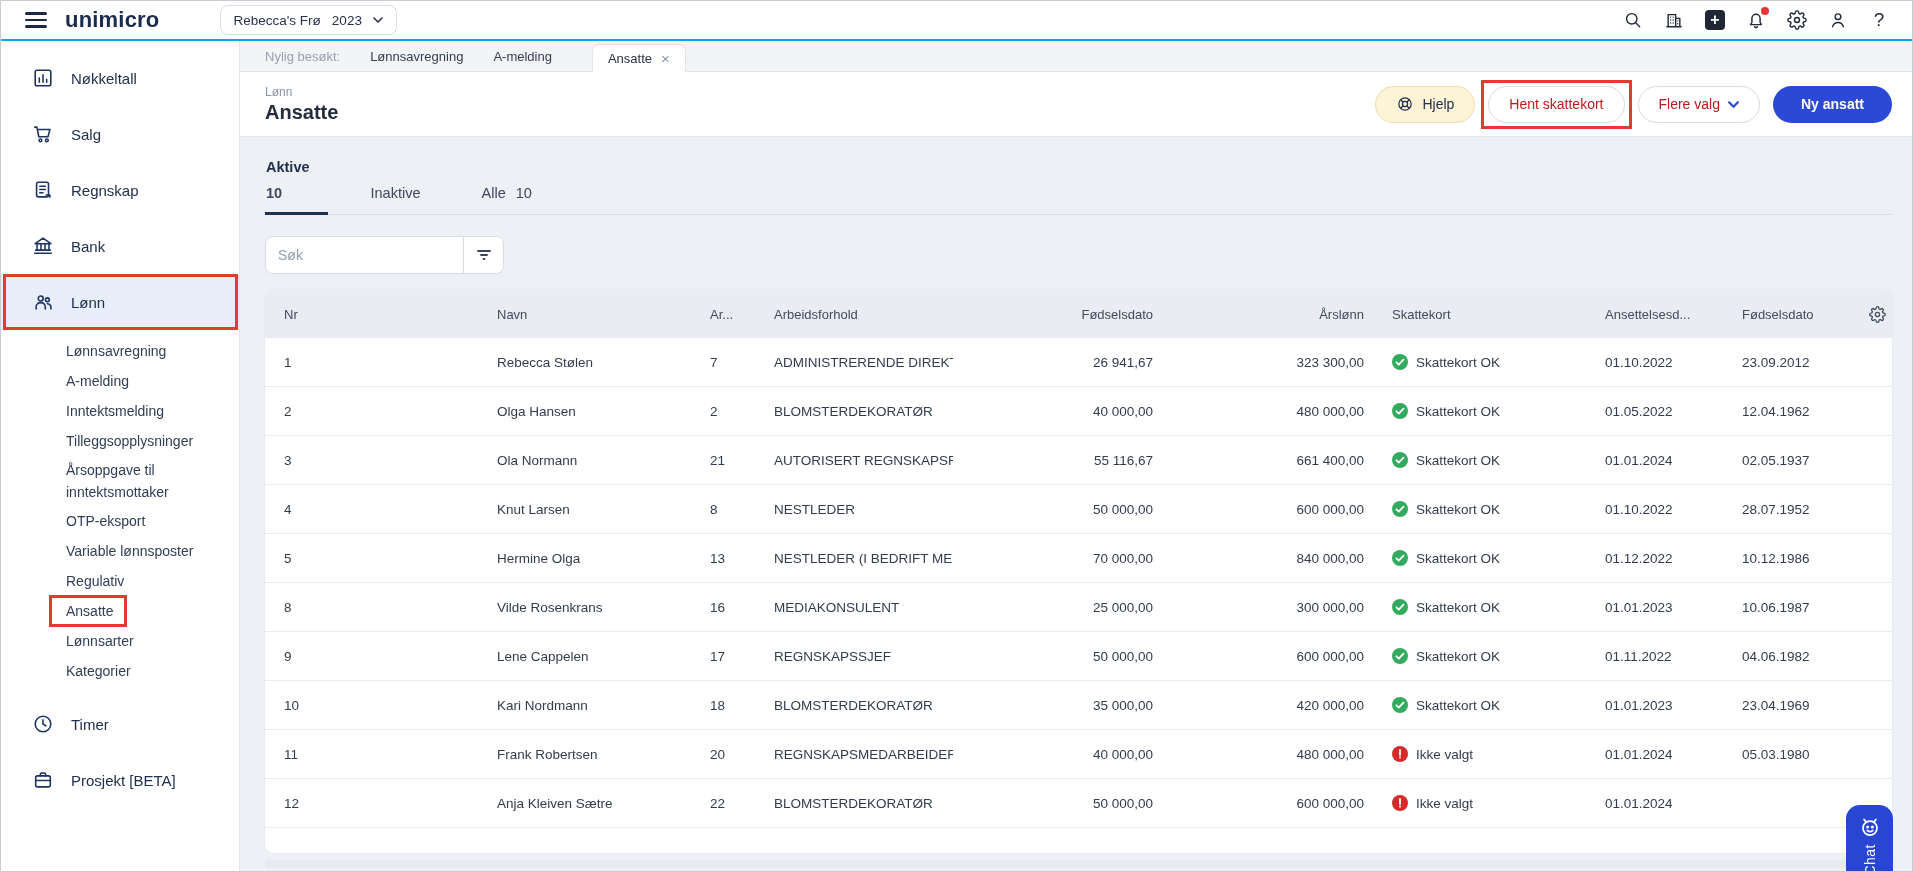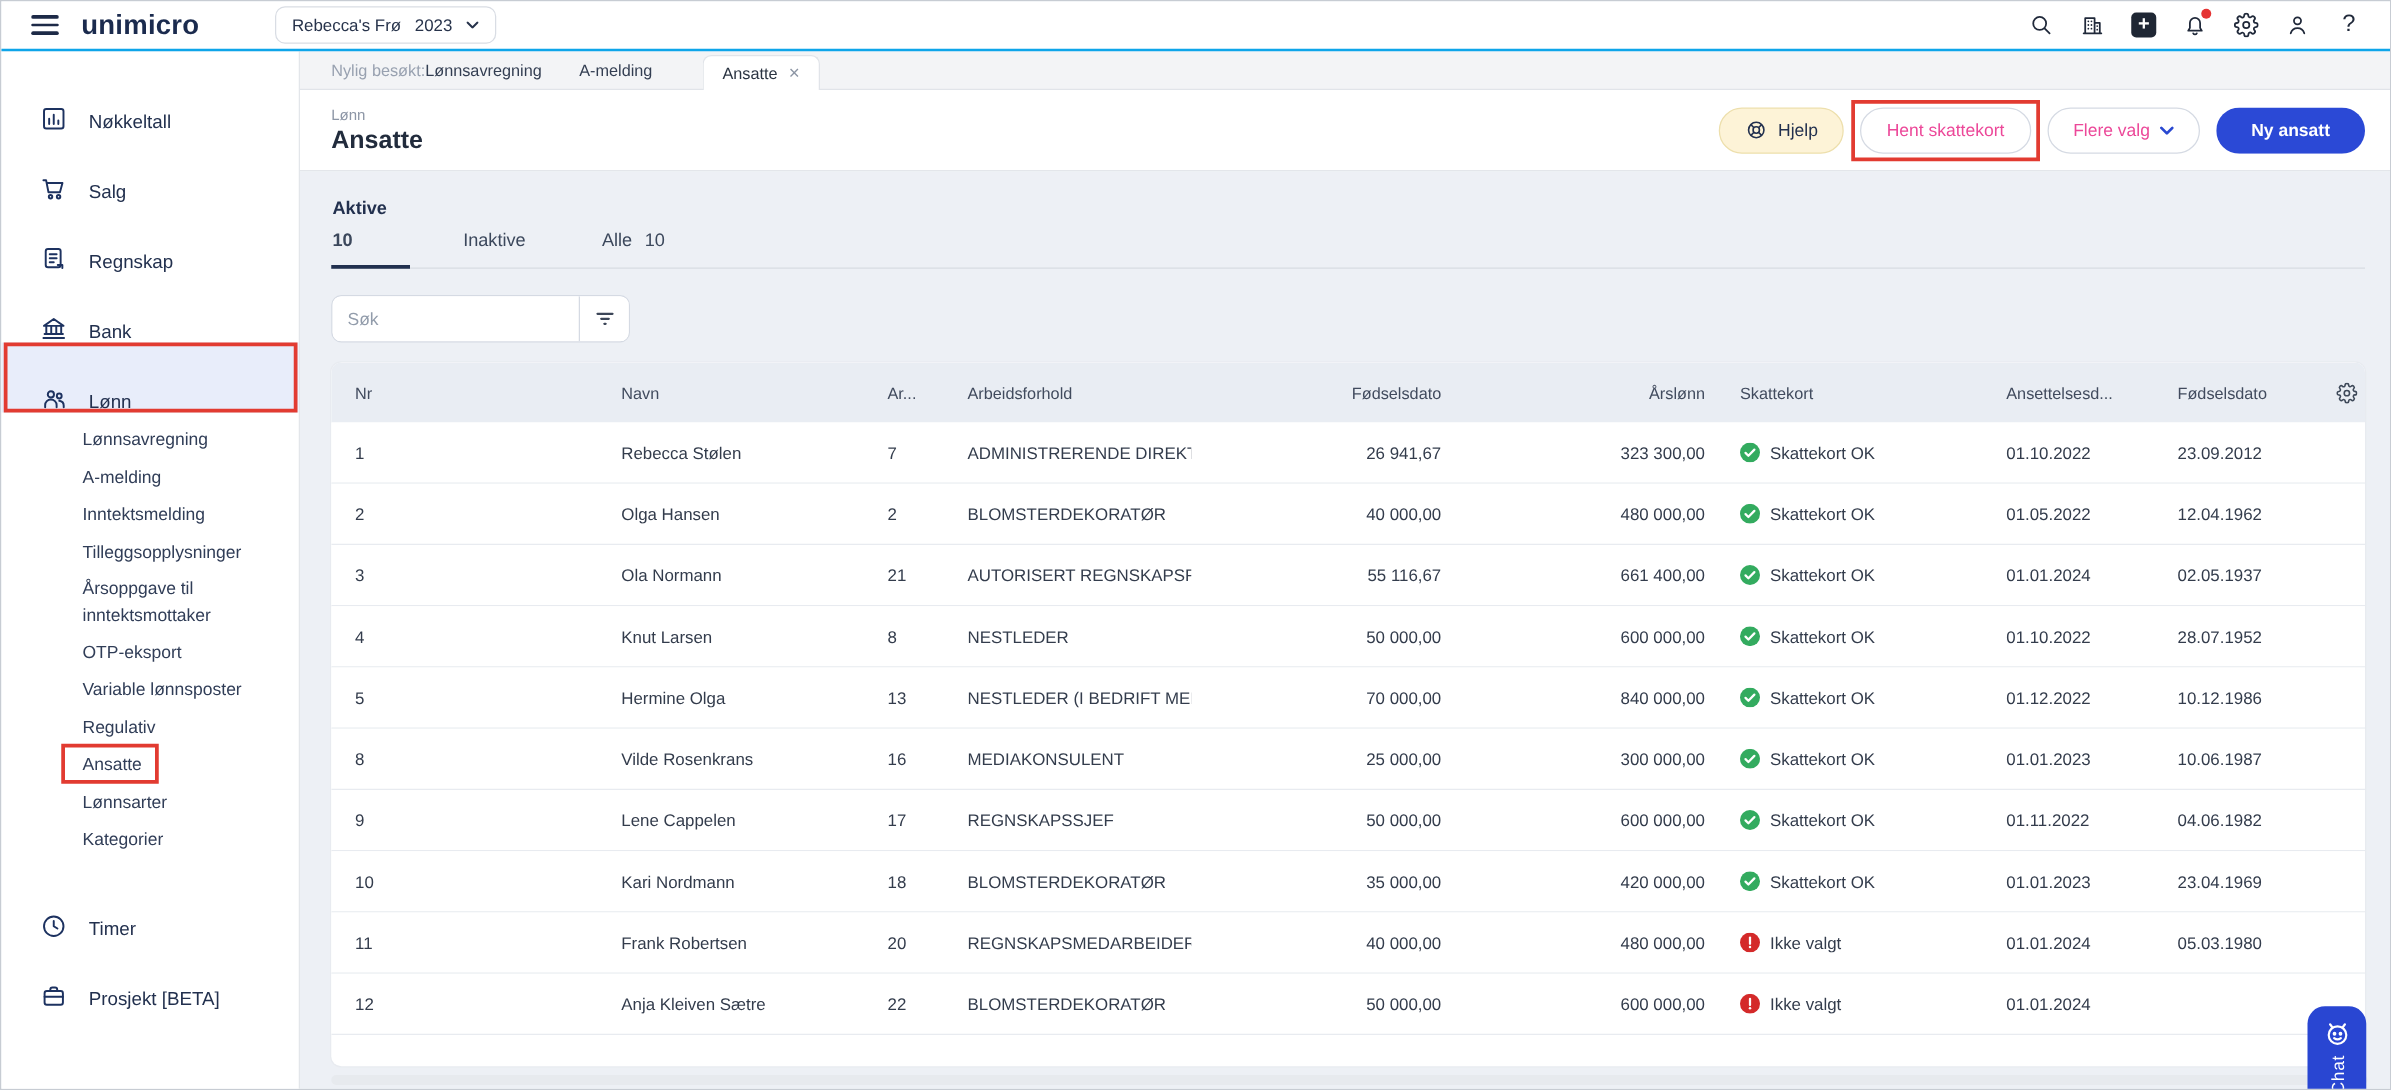--- a/index.html
+++ b/index.html
@@ -17,46 +17,46 @@
   .topbar-right { margin-left:auto; display:flex; align-items:center; gap:19px; color:#20293a; }
   .tb-icon { width:22px; height:22px; display:flex; align-items:center; justify-content:center; cursor:pointer; position:relative; }
   .tb-icon svg { width:20px; height:20px; stroke:#20293a; fill:none; stroke-width:1.7; stroke-linecap:round; stroke-linejoin:round; }
   .add-sq { width:20px; height:20px; background:#1f2734; border-radius:4px; color:#fff; font-size:16px; font-weight:600; display:flex; align-items:center; justify-content:center; line-height:1; }
   .bell-dot { position:absolute; top:-2px; right:-2px; width:8px; height:8px; border-radius:50%; background:#e53434; }
   .qmark { font-size:19px; font-weight:500; color:#20293a; }
 
   
   .shell { display:flex; height:831px; }
   .sidebar { width:239px; background:#fff; border-right:1px solid #e3e6ea; padding-top:9px; flex:none; overflow:hidden; }
-  .side-item { height:56px; display:flex; align-items:flex-end; gap:17px; padding-left:30px; font-size:15px; font-weight:500; color:#22304e; cursor:pointer; position:relative; }
+  .side-item { height:56px; display:flex; align-items:center; gap:17px; padding-left:30px; font-size:15px; font-weight:500; color:#22304e; cursor:pointer; position:relative; }
   .side-item.active { background:#e8edfa; }
   .side-item.annotated::after { content:""; position:absolute; inset:0px 1px 0px 2px; border:3px solid #e23b31; pointer-events:none; }
   .side-icon { width:23px; height:23px; flex:none; display:flex; align-items:center; justify-content:center; }
   .side-icon svg { width:22px; height:22px; stroke:#1d3260; fill:none; stroke-width:1.7; stroke-linecap:round; stroke-linejoin:round; }
   .side-sub { padding:6px 0 10px 0; }
   .sub-item { min-height:30px; display:flex; align-items:center; padding:3px 14px 3px 65px; font-size:14px; color:#303d57; cursor:pointer; line-height:22px; }
   .sub-label { position:relative; }
   .sub-label.annotated-tight::after { content:""; position:absolute; inset:-5px -14px -5px -17px; border:3px solid #e23b31; pointer-events:none; }
 
   
   .main { flex:1; display:flex; flex-direction:column; background:#edf0f5; min-width:0; }
   .tabstrip { height:31px; background:#f3f4f6; border-bottom:1px solid #e1e4e9; display:flex; align-items:center; padding-left:25px; font-size:13px; position:relative; }
-  .recent-label { color:#98a1b0; }
+  .recent-label { color:#98a1b0; margin-right:30px; }
   .recent-item { color:#333e52; margin-right:30px; cursor:pointer; }
   .recent-tab-active { align-self:flex-end; margin-left:10px; margin-bottom:-1px; height:28px; background:#fff; border:1px solid #e1e4e9; border-bottom:none; border-radius:7px 7px 0 0; display:flex; align-items:center; gap:9px; padding:0 15px; color:#2b3442; cursor:pointer; }
   .tab-close { color:#8c95a4; font-size:15px; line-height:1; cursor:pointer; }
 
   .pagehead { height:65px; background:#fff; border-bottom:1px solid #e3e6ea; display:flex; align-items:center; padding:0 20px 0 25px; }
   .eyebrow { font-size:12px; color:#8d96a6; margin-bottom:2px; }
   .page-title { font-size:20px; font-weight:700; color:#222c3d; }
   .head-actions { margin-left:auto; display:flex; align-items:center; gap:13px; }
   .btn { height:37px; border-radius:19px; display:flex; align-items:center; gap:8px; padding:0 20px; font-size:14px; font-weight:500; cursor:pointer; border:1px solid transparent; white-space:nowrap; }
   .btn-help { background:#fdf3d7; border-color:#eddfac; color:#22304e; }
   .btn-help svg { width:18px; height:18px; stroke:#22304e; fill:none; stroke-width:1.7; }
-  .btn-ghost { background:#fff; border-color:#d5dae3; color:#ec4899;justify-content:center; }
+  .btn-ghost { background:#fff; border-color:#d5dae3; color:#b91c1c;justify-content:center; }
   .btn-ghost svg { width:11px; height:11px; stroke:#2948d1; fill:none; stroke-width:2; stroke-linecap:round; stroke-linejoin:round; }
   .btn-primary { background:#2b49d6; color:#fff; font-weight:600; padding:14px 27px; }
   .annot-wrap { position:relative; }
   .annot-wrap::after { content:""; position:absolute; inset:-6px -7px; border:3px solid #e23b31; pointer-events:none; }
 
   .content { padding:14px 20px 0 25px; flex:1; position:relative; }
   .filtertabs { display:flex; align-items:flex-end; border-bottom:1px solid #d8dce2; }
   .ftab { display:flex; gap:10px; padding:8px 18px 13px 1px; margin-right:42px; font-size:14.5px; color:#3c485c; cursor:pointer; position:relative; }
   .ftab .cnt { color:#3c485c; }
   .ftab.active { color:#22304e; font-weight:600;flex-direction:column; }

